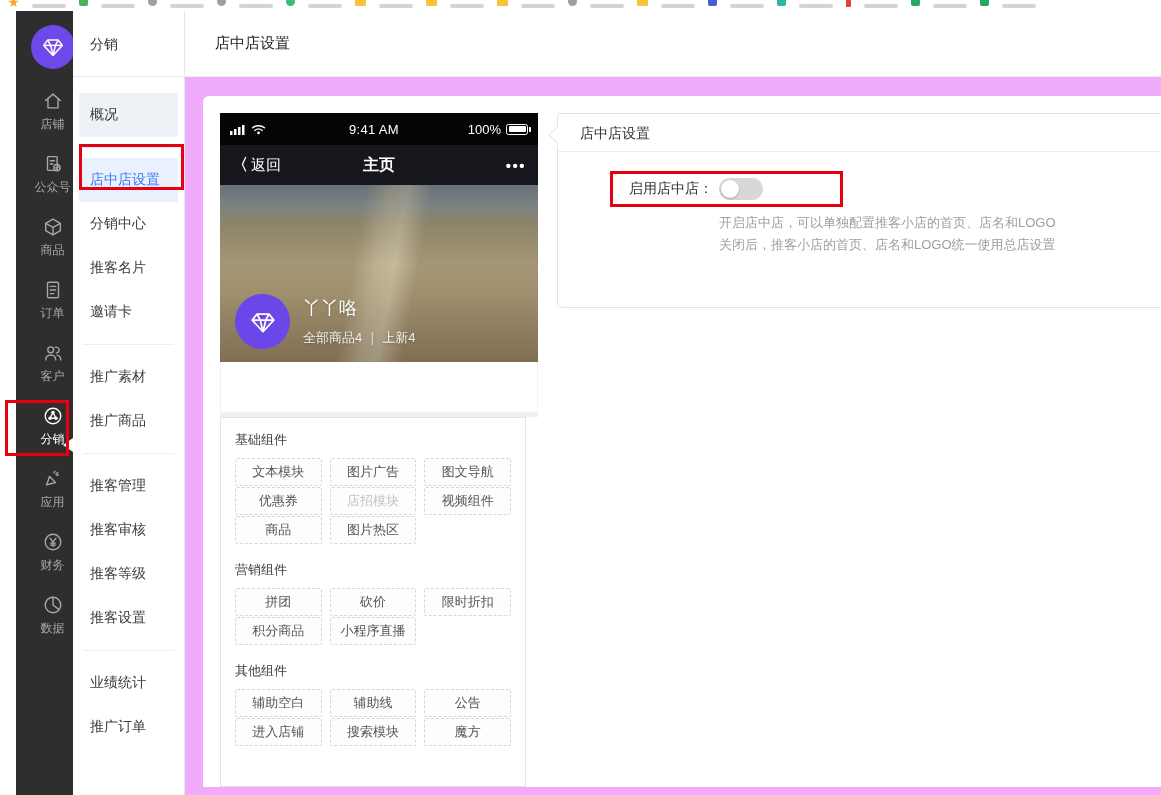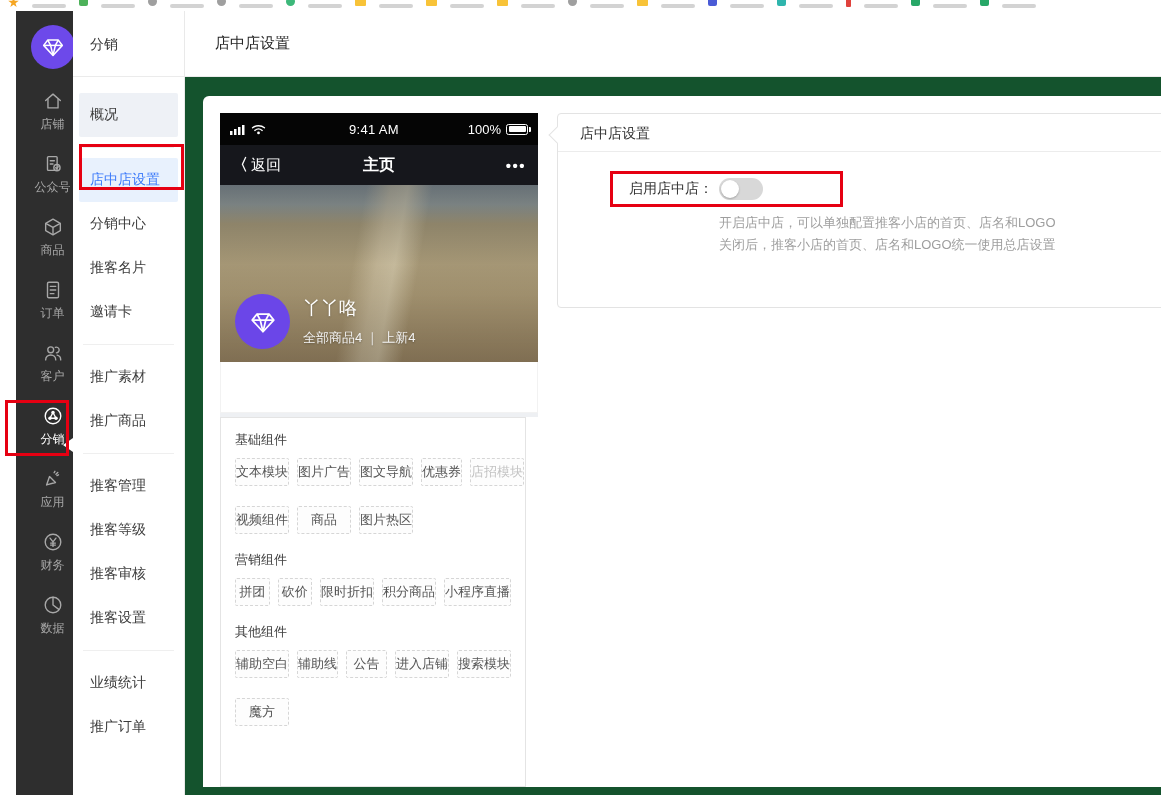--- a/index.html
+++ b/index.html
@@ -46,21 +46,21 @@
   .sitem { height:44px; margin:0 6px; border-radius:2px; display:flex; align-items:center;
     padding-left:11px; font-size:14px; color:#3c3c3c; cursor:pointer; }
   .sitem.soft { background:#eef1f6; }
   .sitem.active { background:#e8f1fd; color:#3d7bfa; }
   .sdiv { border-top:1px solid #efefef; margin:10px 10px; }
 
   
   .main { position:absolute; left:185px; top:0; right:0; bottom:0; }
   .main-header { height:66px; background:#fff; border-bottom:1px solid #ebebeb;
     display:flex; align-items:center; padding-left:30px; font-size:15px; color:#262626; }
-  .content { position:absolute; left:0; top:66px; right:0; bottom:0; background:#14532d;padding-left:47px; }
+  .content { position:absolute; left:0; top:66px; right:0; bottom:0; background:#f0abfc;padding-left:47px; }
   .card { position:absolute; left:18px; top:19px; right:0; bottom:8px; background:#fff;
     border-top-left-radius:6px; }
 
   
   .phone { position:absolute; left:17px; top:17px; width:318px; }
   .statusbar { height:32px; background:#050505; color:#fff; display:flex; align-items:center;
     padding:0 10px; font-size:13px; }
   .sb-left { width:62px; display:flex; align-items:center; gap:4px; }
   .sb-time { flex:1; text-align:center; letter-spacing:.3px; }
   .sb-right { width:72px; display:flex; align-items:center; justify-content:flex-end; gap:5px; }
@@ -86,21 +86,21 @@
   .store-name { font-size:18px; font-weight:normal; color:#fff; text-shadow:0 1px 2px rgba(0,0,0,.25); }
   .store-stats { margin-top:9px; font-size:13px; color:#f3f3f3; text-shadow:0 1px 2px rgba(0,0,0,.25); }
   .empty-block { height:51px; background:#fff; border:1px solid #f2f2f2; border-top:none; }
   .ph-gap { height:4px; background:#eef0f3; }
 
   
   .cpanel { position:absolute; left:17px; top:321px; width:306px; height:370px;
     background:#fff; border:1px solid #e4e4e4; padding:13px 14px 12px; }
   .csection + .csection { margin-top:17px; }
   .ctitle { font-size:13px; color:#404040; margin-bottom:9px; }
-  .cgrid { display:grid; grid-template-columns:repeat(5,1fr); gap:20px 8px; }
+  .cgrid { display:grid; grid-template-columns:repeat(3,1fr); gap:1px 8px; }
   .cbtn { height:28px; border:1px dashed #d6d6d6; border-radius:2px; background:#fdfdfd;
     display:flex; align-items:center; justify-content:center; font-size:13px; color:#555;
     cursor:pointer; white-space:nowrap; }
   .cbtn.disabled { color:#c3c3c3; cursor:default; }
 
   
   .sbox { position:absolute; left:354px; top:17px; right:-8px; height:195px; background:#fff;
     border:1px solid #e3e3e3; border-radius:4px; }
   .sbox-notch { position:absolute; left:-7px; top:15px; width:12px; height:12px; background:#fff;
     border-left:1px solid #e3e3e3; border-bottom:1px solid #e3e3e3; transform:rotate(45deg); }
@@ -251,22 +251,22 @@
       <div class="sdiv"></div>
       <div class="sitem active">店中店设置</div>
       <div class="sitem">分销中心</div>
       <div class="sitem">推客名片</div>
       <div class="sitem">邀请卡</div>
       <div class="sdiv"></div>
       <div class="sitem">推广素材</div>
       <div class="sitem">推广商品</div>
       <div class="sdiv"></div>
       <div class="sitem">推客管理</div>
+      <div class="sitem">推客审核</div>
       <div class="sitem">推客等级</div>
-      <div class="sitem">推客审核</div>
       <div class="sitem">推客设置</div>
       <div class="sdiv"></div>
       <div class="sitem">业绩统计</div>
       <div class="sitem">推广订单</div>
     </nav>
   </aside>
 
   <main class="main">
     <header class="main-header">
       <span>店中店设置</span>

